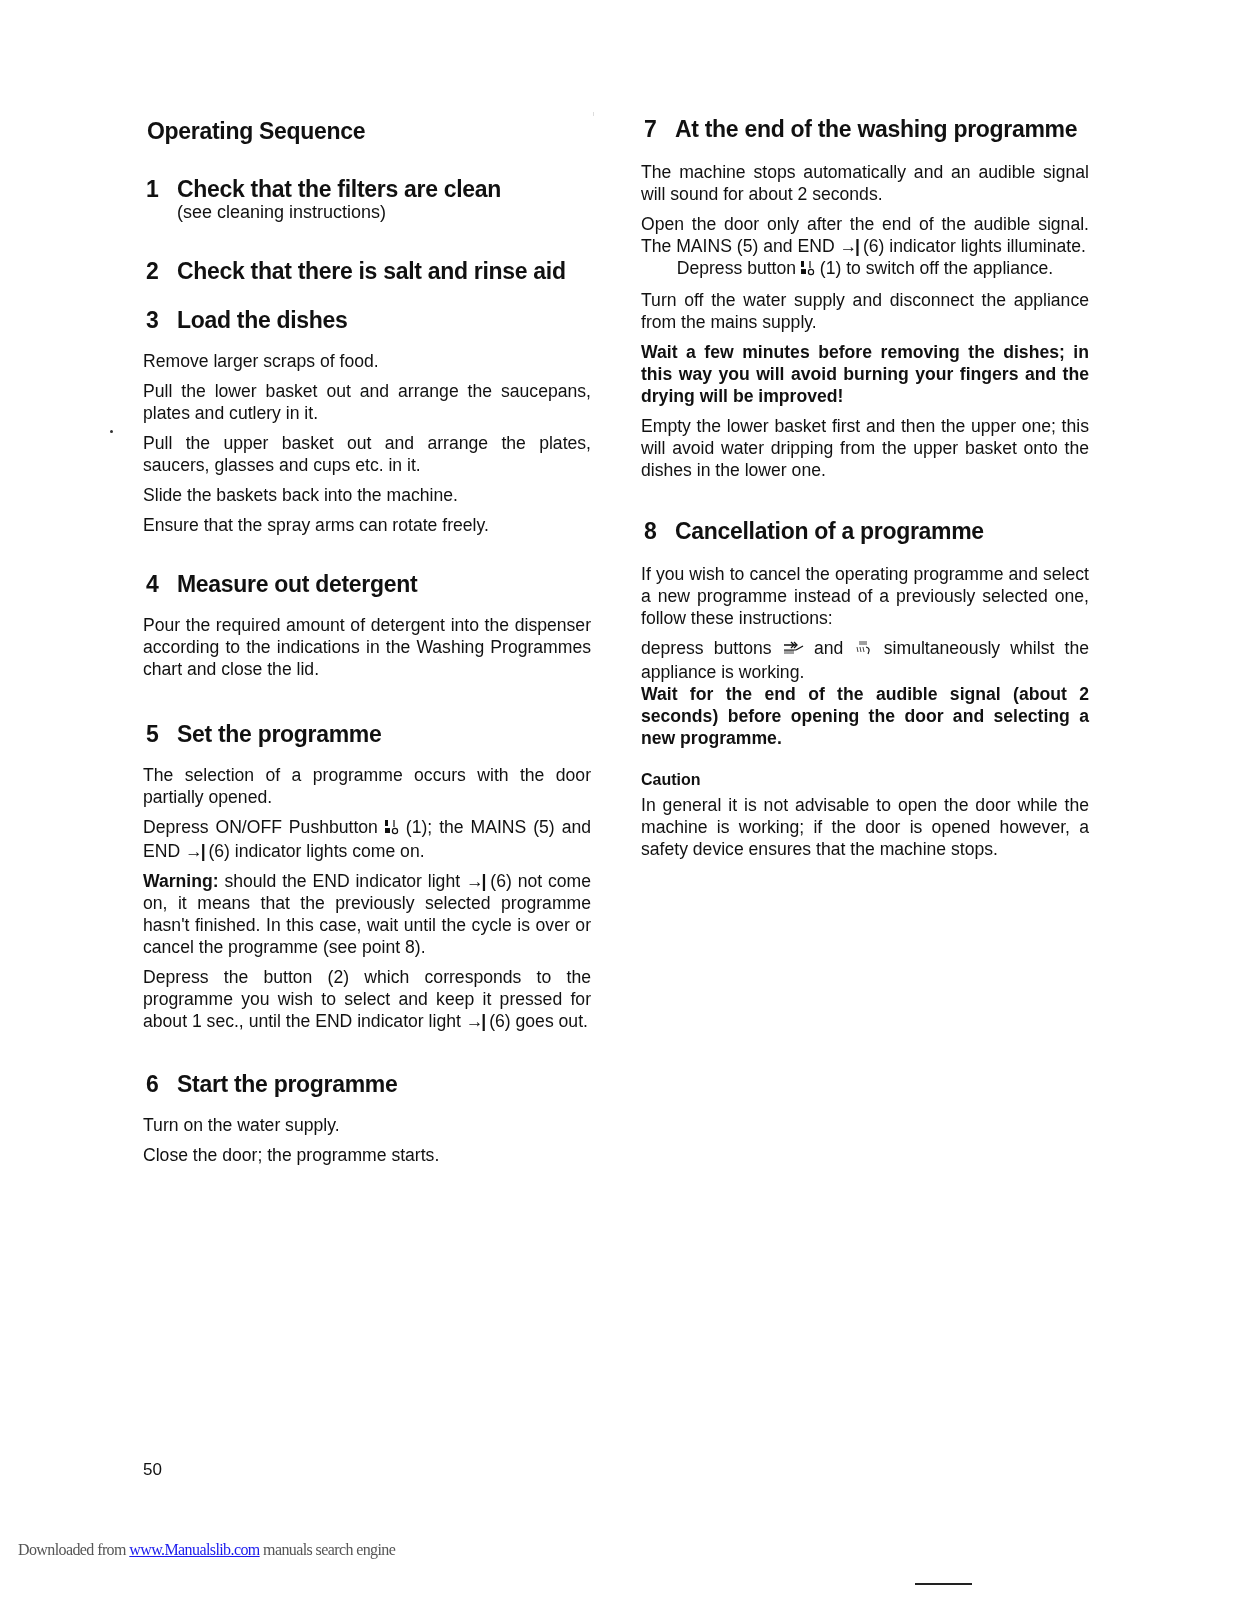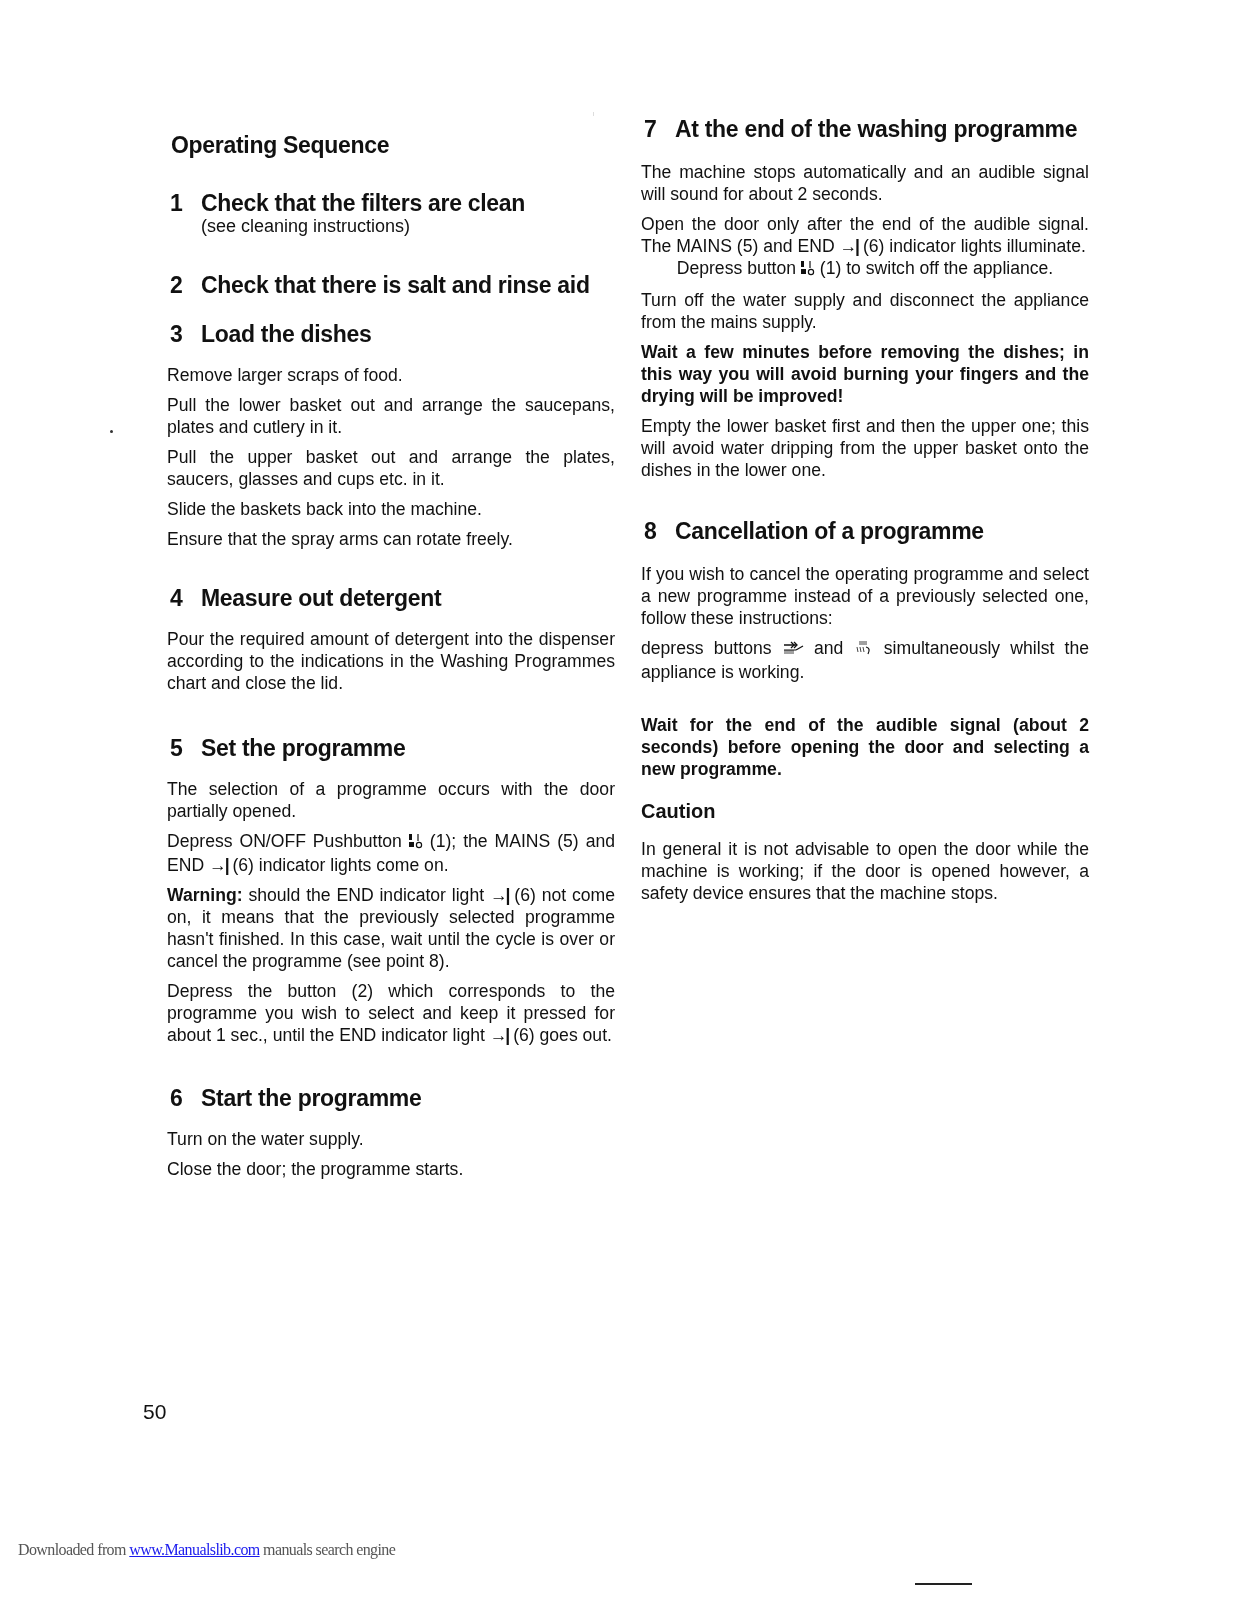--- a/index.html
+++ b/index.html
@@ -1,33 +1,33 @@
 <!DOCTYPE html>
 <html><head>
 <meta charset="utf-8">
 <style>
   html, body { margin: 0; padding: 0; background: #ffffff; }
   body {
     width: 1237px; height: 1600px; position: relative; overflow: hidden;
     font-family: "Liberation Sans", sans-serif; color: #111111;
   }
   .col { position: absolute; width: 448px; }
-  #left { left: 143px; top: 132px; margin-left: 24px; }
+  #left { left: 143px; top: 118px; }
   #right { left: 641px; top: 115px; }
   .doc-title { font-size: 23px; font-weight: bold; margin: 0 0 30px 4px; letter-spacing: -0.3px; }
   .sec-head { font-size: 23px; font-weight: bold; margin: 0; display: flex; letter-spacing: -0.3px; line-height: 28px; }
   .sec-head .num { width: 31px; flex: none; padding-left: 3px; }
   .sub { font-size: 18px; padding-left: 34px; margin-top: -2px; line-height: 22px; }
   p { margin: 0 0 8px 0; font-size: 17.6px; line-height: 22px; text-align: justify; }
   p.nb { margin-bottom: 0; }
   .bold { font-weight: bold; }
-  .caution { font-size: 20px; font-weight: bold; margin: 0 0 16px 0; line-height: 22px; }
+  .caution { font-size: 16px; font-weight: bold; margin: 0 0 3px 0; line-height: 22px; }
   .endsym { font-weight: bold; letter-spacing: -2px; }
   .ico { display: inline-block; vertical-align: -2px; }
-  #page-number { position: absolute; left: 143px; top: 1400px; font-size: 21px; }
+  #page-number { position: absolute; left: 143px; top: 1460px; font-size: 17px; }
   #footer { position: absolute; left: 18px; top: 1541px; font-family: "Liberation Serif", serif; font-size: 16px; color: #555; letter-spacing: -0.6px; }
   #footer a { color: #1a1aee; text-decoration: underline; }
   #footer-line { position: absolute; left: 915px; top: 1583px; width: 57px; height: 2px; background: #222; }
   #dot { position: absolute; left: 110px; top: 430px; width: 3px; height: 3px; background: #333; border-radius: 50%; }
   #rule { position: absolute; left: 593px; top: 112px; width: 1px; height: 4px; background: #ddd; }
 </style>
 </head>
 <body>
 
 <div id="rule"></div>
@@ -164,21 +164,21 @@
       <span>and</span>
       <span class="ico">
         <svg width="20" height="16" viewBox="0 0 20 16">
             <path d="M6 1 V5 M8 1 V5 M10 1 V5 M12 1 V5" stroke="#111" stroke-width="0.8"></path>
             <path d="M3 7 L4 12 M6 7 L7 12 M9 7 L10 12" stroke="#111" stroke-width="0.8"></path>
             <path d="M12 7 Q17 8 14 14" fill="none" stroke="#111" stroke-width="1.2"></path>
           </svg>
       </span>
       <span>simultaneously whilst the appliance is working.</span>
     </p>
-    <p class="bold" style="margin-bottom:20px;margin-top:31px;">Wait for the end of the audible signal (about 2 seconds) before opening the door and selecting a new programme.</p>
+    <p class="bold" style="margin-bottom:20px;">Wait for the end of the audible signal (about 2 seconds) before opening the door and selecting a new programme.</p>
     <div class="caution">Caution</div>
     <p>In general it is not advisable to open the door while the machine is working; if the door is opened however, a safety device ensures that the machine stops.</p>
   </div>
 </div>
 
 <div id="page-number">50</div>
 
 <div id="footer">
   <span>Downloaded from </span><a>www.Manualslib.com</a><span> manuals search engine</span>
 </div>

